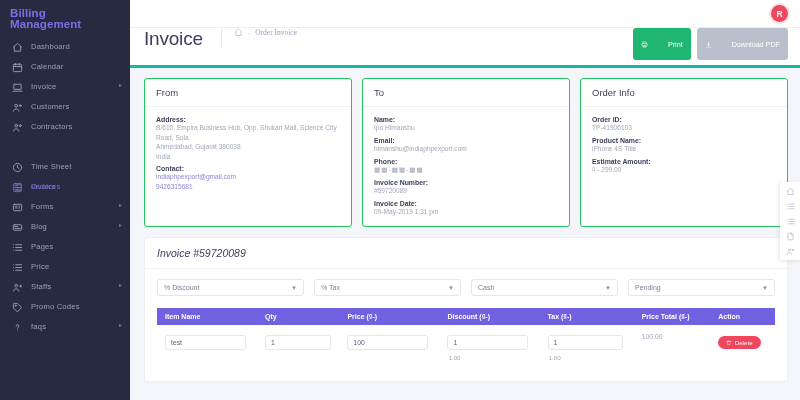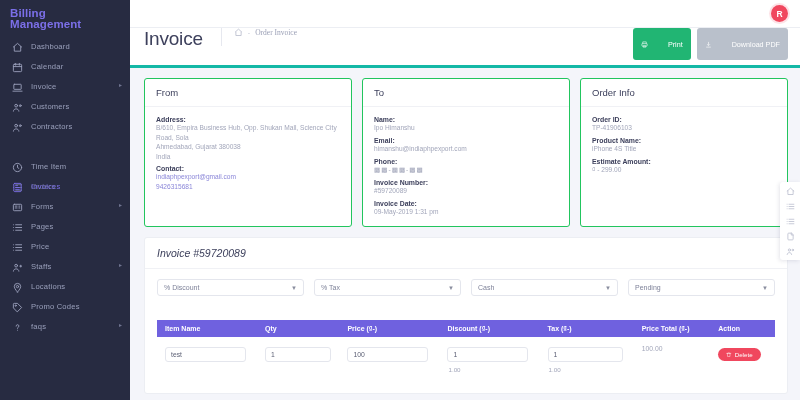--- a/index.html
+++ b/index.html
@@ -187,21 +187,21 @@
   .select .sel-caret {
     margin-left: auto;
     font-size: 6px;
     color: #8a8e9f;
     line-height: 1;
   }
 
   table.items {
     width: 100%;
     border-collapse: collapse;
-    margin-top: 24px;
+    margin-top: 12px;
     table-layout: fixed;
   }
   table.items thead th {
     background: #6f61df;
     color: #ffffff;
     font-size: 7px;
     font-weight: bold;
     text-align: left;
     padding: 5px 0 5px 8px;
     white-space: nowrap;
@@ -326,39 +326,49 @@
           </span>
           <span class="nav-label">Orders</span>
         </div>
         <div class="nav-item">
           <span class="ic">
             <svg viewBox="0 0 24 24" fill="none" stroke="currentColor" stroke-width="2" stroke-linecap="round" stroke-linejoin="round">
               <circle cx="12" cy="12" r="9"></circle>
               <path d="M12 7v5l3 2"></path>
             </svg>
           </span>
-          <span class="nav-label">Time Item</span>
+          <span class="nav-label">Time Sheet</span>
         </div>
         <div class="nav-item active">
           <span class="ic">
             <svg viewBox="0 0 24 24" fill="none" stroke="currentColor" stroke-width="2" stroke-linecap="round" stroke-linejoin="round">
               <rect x="4" y="3" width="16" height="18" rx="2"></rect>
               <path d="M8 8h4M8 12h8M8 16h8"></path>
             </svg>
           </span>
           <span class="nav-label">Invoices</span>
         </div>
         <div class="nav-item">
           <span class="ic">
             <svg viewBox="0 0 24 24" fill="none" stroke="currentColor" stroke-width="2" stroke-linecap="round" stroke-linejoin="round">
               <rect x="3" y="5" width="18" height="14" rx="2"></rect>
               <path d="M7 9h4M7 13h4M15 9h2M15 13h2"></path>
             </svg>
           </span>
           <span class="nav-label">Forms</span>
+          <span class="caret">▸</span>
+        </div>
+        <div class="nav-item">
+          <span class="ic">
+            <svg viewBox="0 0 24 24" fill="none" stroke="currentColor" stroke-width="2" stroke-linecap="round" stroke-linejoin="round">
+              <rect x="3" y="6" width="18" height="12" rx="2"></rect>
+              <path d="M6 10h6M6 14h12"></path>
+            </svg>
+          </span>
+          <span class="nav-label">Blog</span>
           <span class="caret">▸</span>
         </div>
         <div class="nav-item">
           <span class="ic">
             <svg viewBox="0 0 24 24" fill="none" stroke="currentColor" stroke-width="2" stroke-linecap="round" stroke-linejoin="round">
               <path d="M8 6h13M8 12h13M8 18h13M3 6h.01M3 12h.01M3 18h.01"></path>
             </svg>
           </span>
           <span class="nav-label">Pages</span>
         </div>
@@ -373,29 +383,20 @@
         <div class="nav-item">
           <span class="ic">
             <svg viewBox="0 0 24 24" fill="none" stroke="currentColor" stroke-width="2" stroke-linecap="round" stroke-linejoin="round">
               <circle cx="9" cy="8" r="3"></circle>
               <path d="M3 20c0-3 3-5 6-5s6 2 6 5"></path>
               <path d="M17 9h4M19 7v4"></path>
             </svg>
           </span>
           <span class="nav-label">Staffs</span>
           <span class="caret">▸</span>
-        </div>
-        <div class="nav-item">
-          <span class="ic">
-            <svg viewBox="0 0 24 24" fill="none" stroke="currentColor" stroke-width="2" stroke-linecap="round" stroke-linejoin="round">
-              <path d="M12 22s7-7.6 7-12a7 7 0 1 0-14 0c0 4.4 7 12 7 12z"></path>
-              <circle cx="12" cy="10" r="2.5"></circle>
-            </svg>
-          </span>
-          <span class="nav-label">Locations</span>
         </div>
         <div class="nav-item">
           <span class="ic">
             <svg viewBox="0 0 24 24" fill="none" stroke="currentColor" stroke-width="2" stroke-linecap="round" stroke-linejoin="round">
               <path d="M3 12V5a2 2 0 0 1 2-2h7l9 9-9 9z"></path>
               <circle cx="8" cy="8" r="1.4"></circle>
             </svg>
           </span>
           <span class="nav-label">Promo Codes</span>
         </div>

